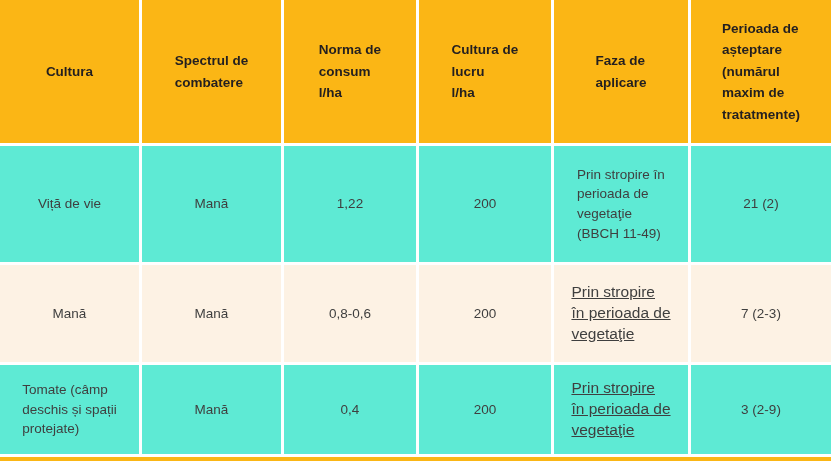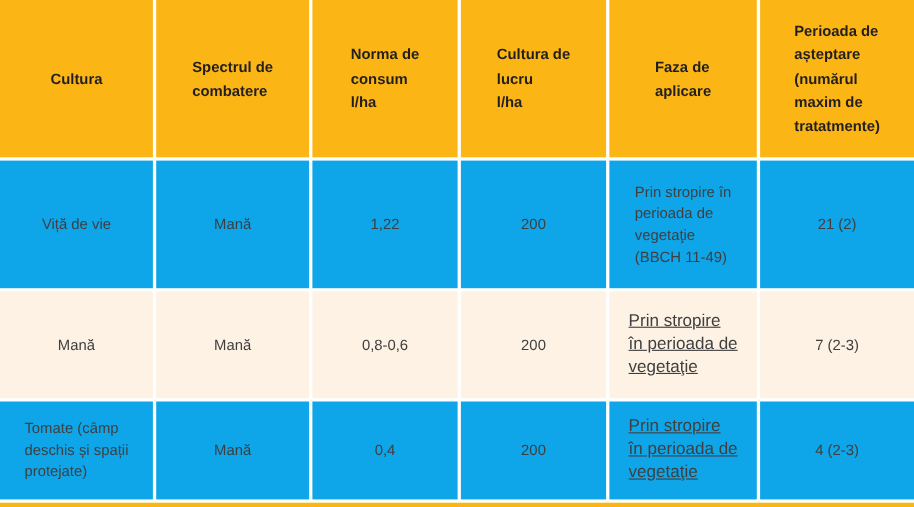--- a/index.html
+++ b/index.html
@@ -27,21 +27,21 @@
     padding: 4px 8px;
     box-sizing: border-box;
   }
   .hcell {
     background: #FBB615;
     color: #231F20;
     font-weight: bold;
     font-size: 13.5px;
     line-height: 1.6;
   }
-  .row-a .cell { background: #0ea5e9; }
+  .row-a .cell { background: #5eead4; }
   .row-b .cell { background: #FDF2E4; }
   .bcell {
     color: #3F3F3F;
     font-size: 13.5px;
     line-height: 1.45;
   }
   .faza-large {
     font-size: 15.5px;
     line-height: 1.35;
     text-decoration: underline;
@@ -103,18 +103,18 @@
   <div class="trow row-a">
     <div class="cell bcell">Tomate (câmp
 deschis și spații
 protejate)</div>
     <div class="cell bcell">Mană</div>
     <div class="cell bcell">0,4</div>
     <div class="cell bcell">200</div>
     <div class="cell bcell faza-large">Prin stropire
 în perioada de
 vegetaţie</div>
-    <div class="cell bcell">4 (2-3)</div>
+    <div class="cell bcell">3 (2-9)</div>
   </div>
 
   <div class="bottom-strip"></div>
 
 </div>
 
 </body></html>

